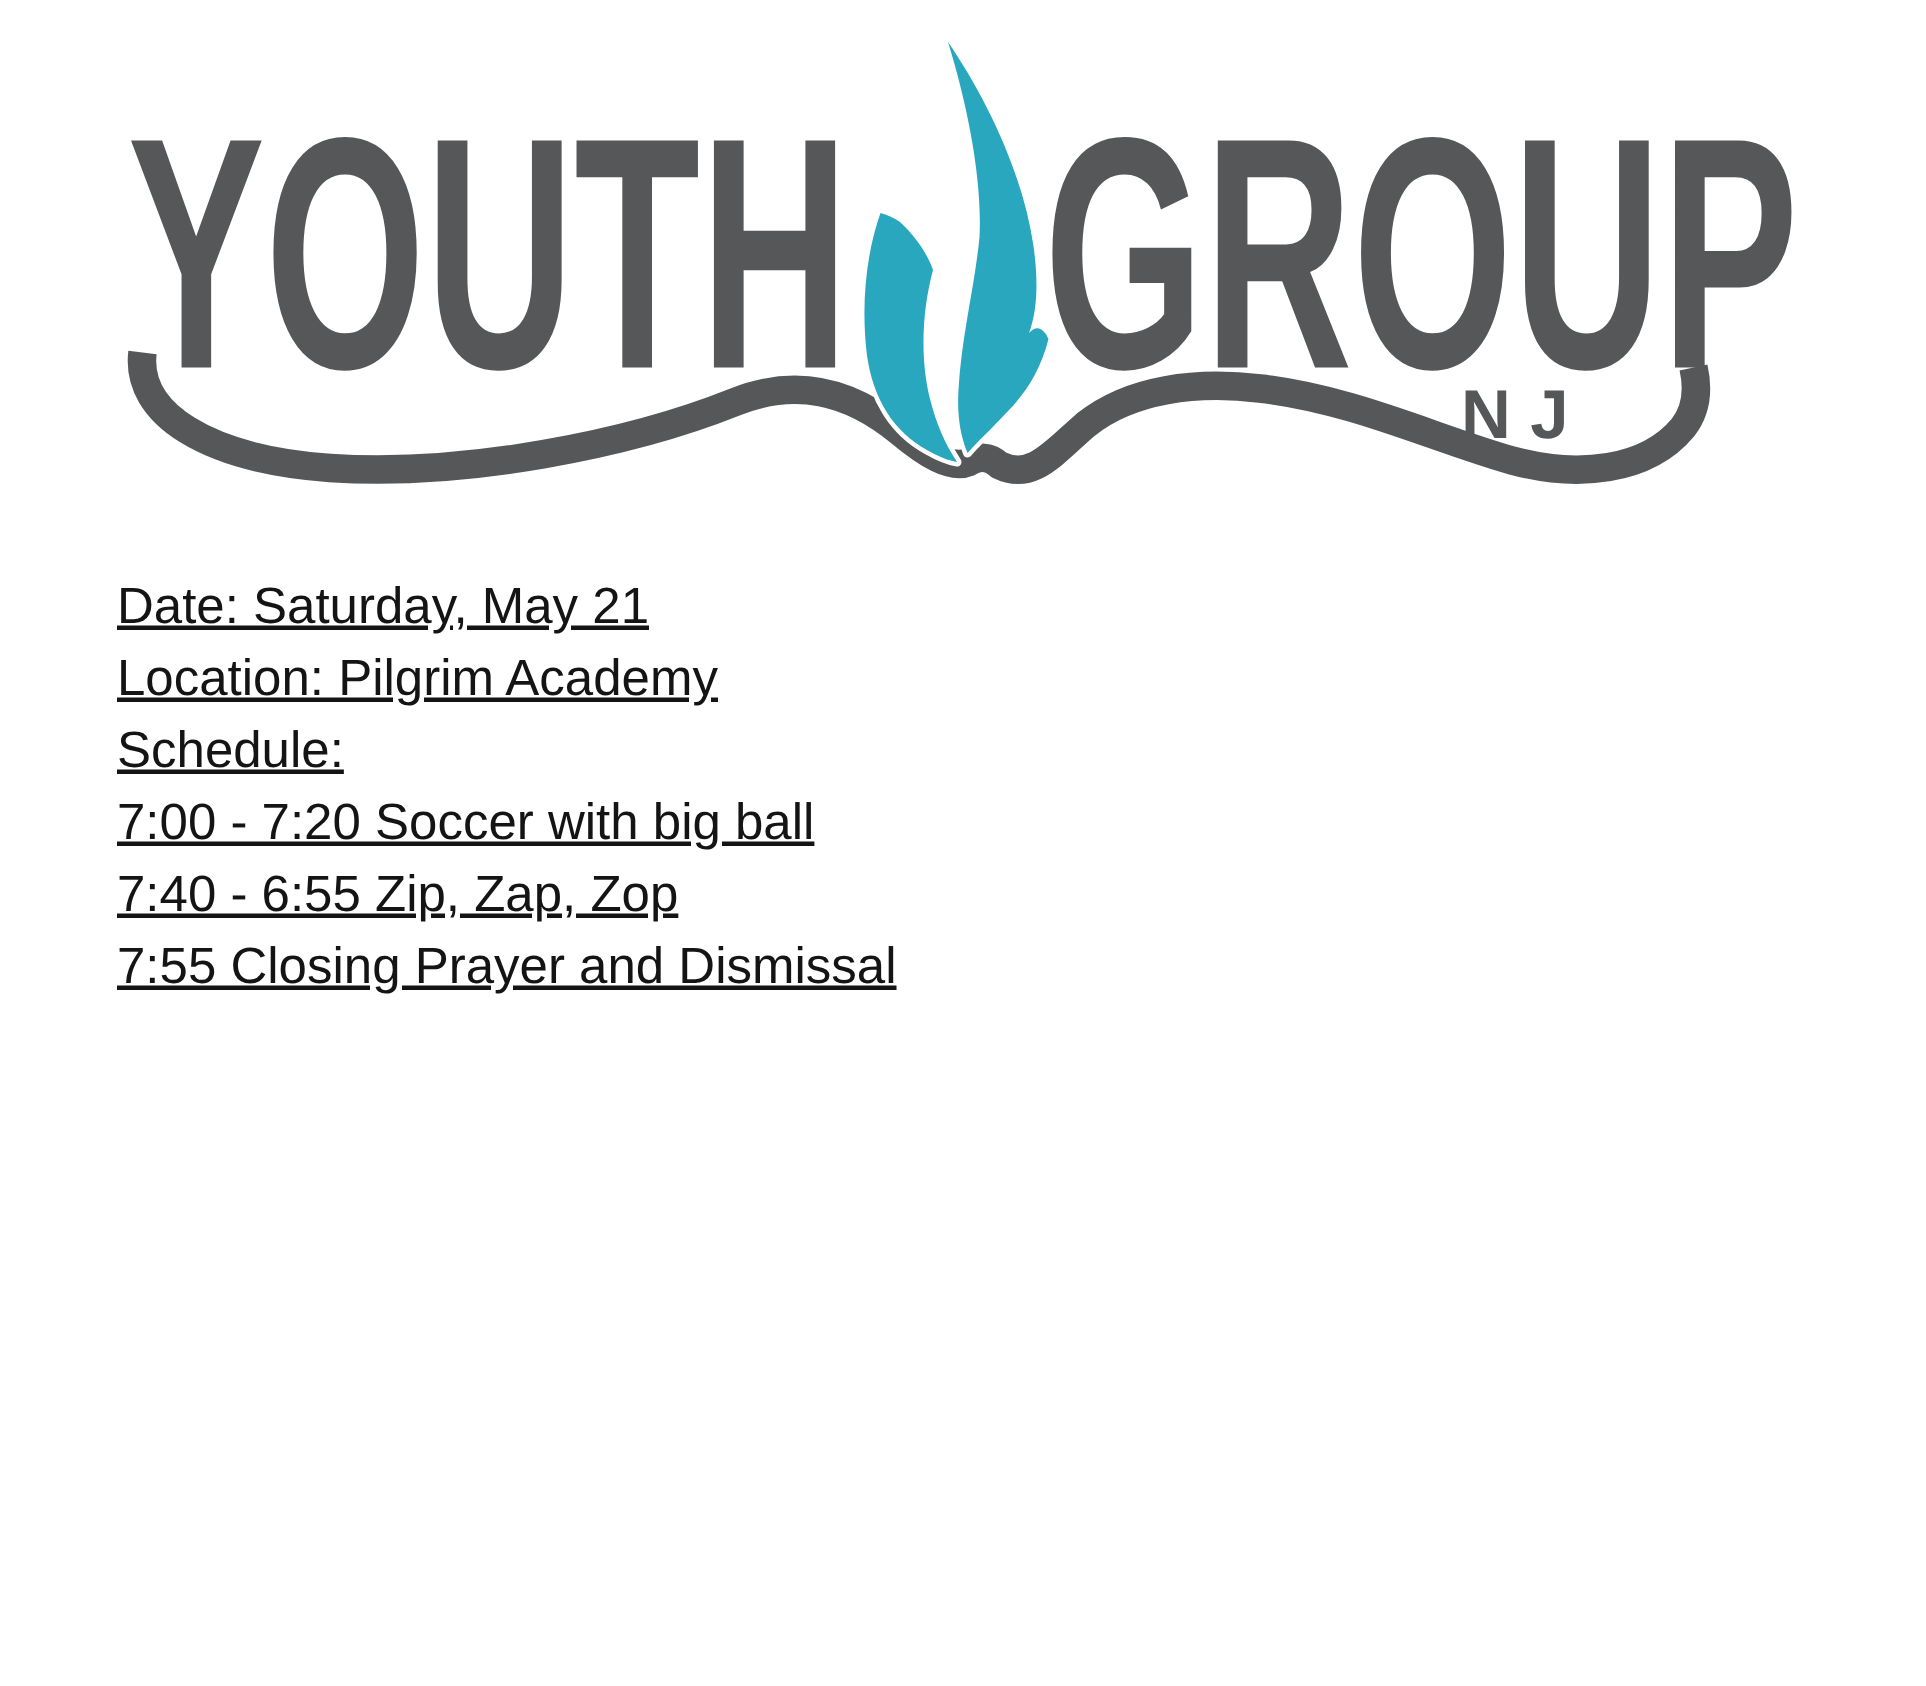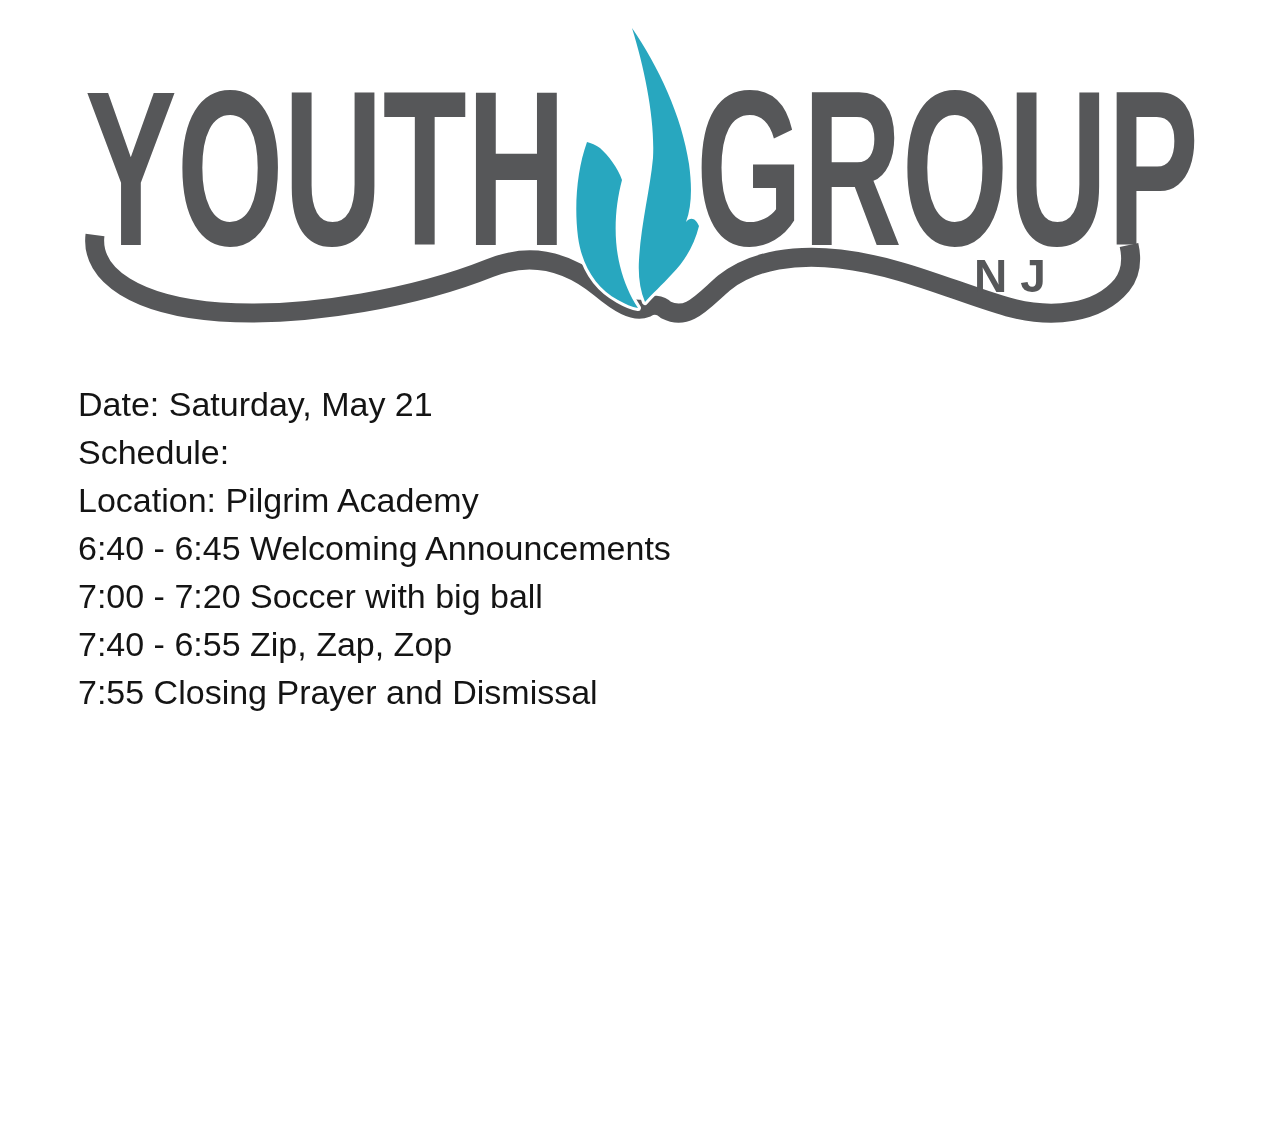--- a/index.html
+++ b/index.html
@@ -31,20 +31,21 @@
     letter-spacing: 13px;
   }
   .body-text {
     position: absolute;
     left: 78px;
     top: 380px;
     right: 40px;
     font-size: 34px;
     line-height: 48px;
     color: #141414;
+    text-decoration: underline;
   }
   .body-text p, .body-text ul {
     margin: 0;
     padding: 0;
     list-style: none;
   }
   .line {
     height: 48px;
     white-space: pre;
   }
@@ -99,28 +100,27 @@
              C 582 266 596 288 618 300
              C 625 304 632 307 638 308
              C 630 296 624 282 620 266
              C 613 238 615 206 622 180
              C 618 168 608 155 600 148
              C 596 145 591 143 587 142 Z" fill="#28A7BF"></path>
   </svg>
 
   <div class="body-text">
     <p class="line">Date: Saturday, May 21</p>
+    <p class="line">Location: Pilgrim Academy</p>
+
     <p class="line heading-gap">Schedule:</p>
-
-    <p class="line">Location: Pilgrim Academy</p>
 
     <ul class="schedule">
 
 
-        <li class="line">6:40 - 6:45 Welcoming Announcements</li>
 
 
 
         <li class="line">7:00 - 7:20 Soccer with big ball</li>
 
 
         <li class="line">7:40 - 6:55 Zip, Zap, Zop</li>
 
         <li class="line">7:55 Closing Prayer and Dismissal</li>
       </ul>

